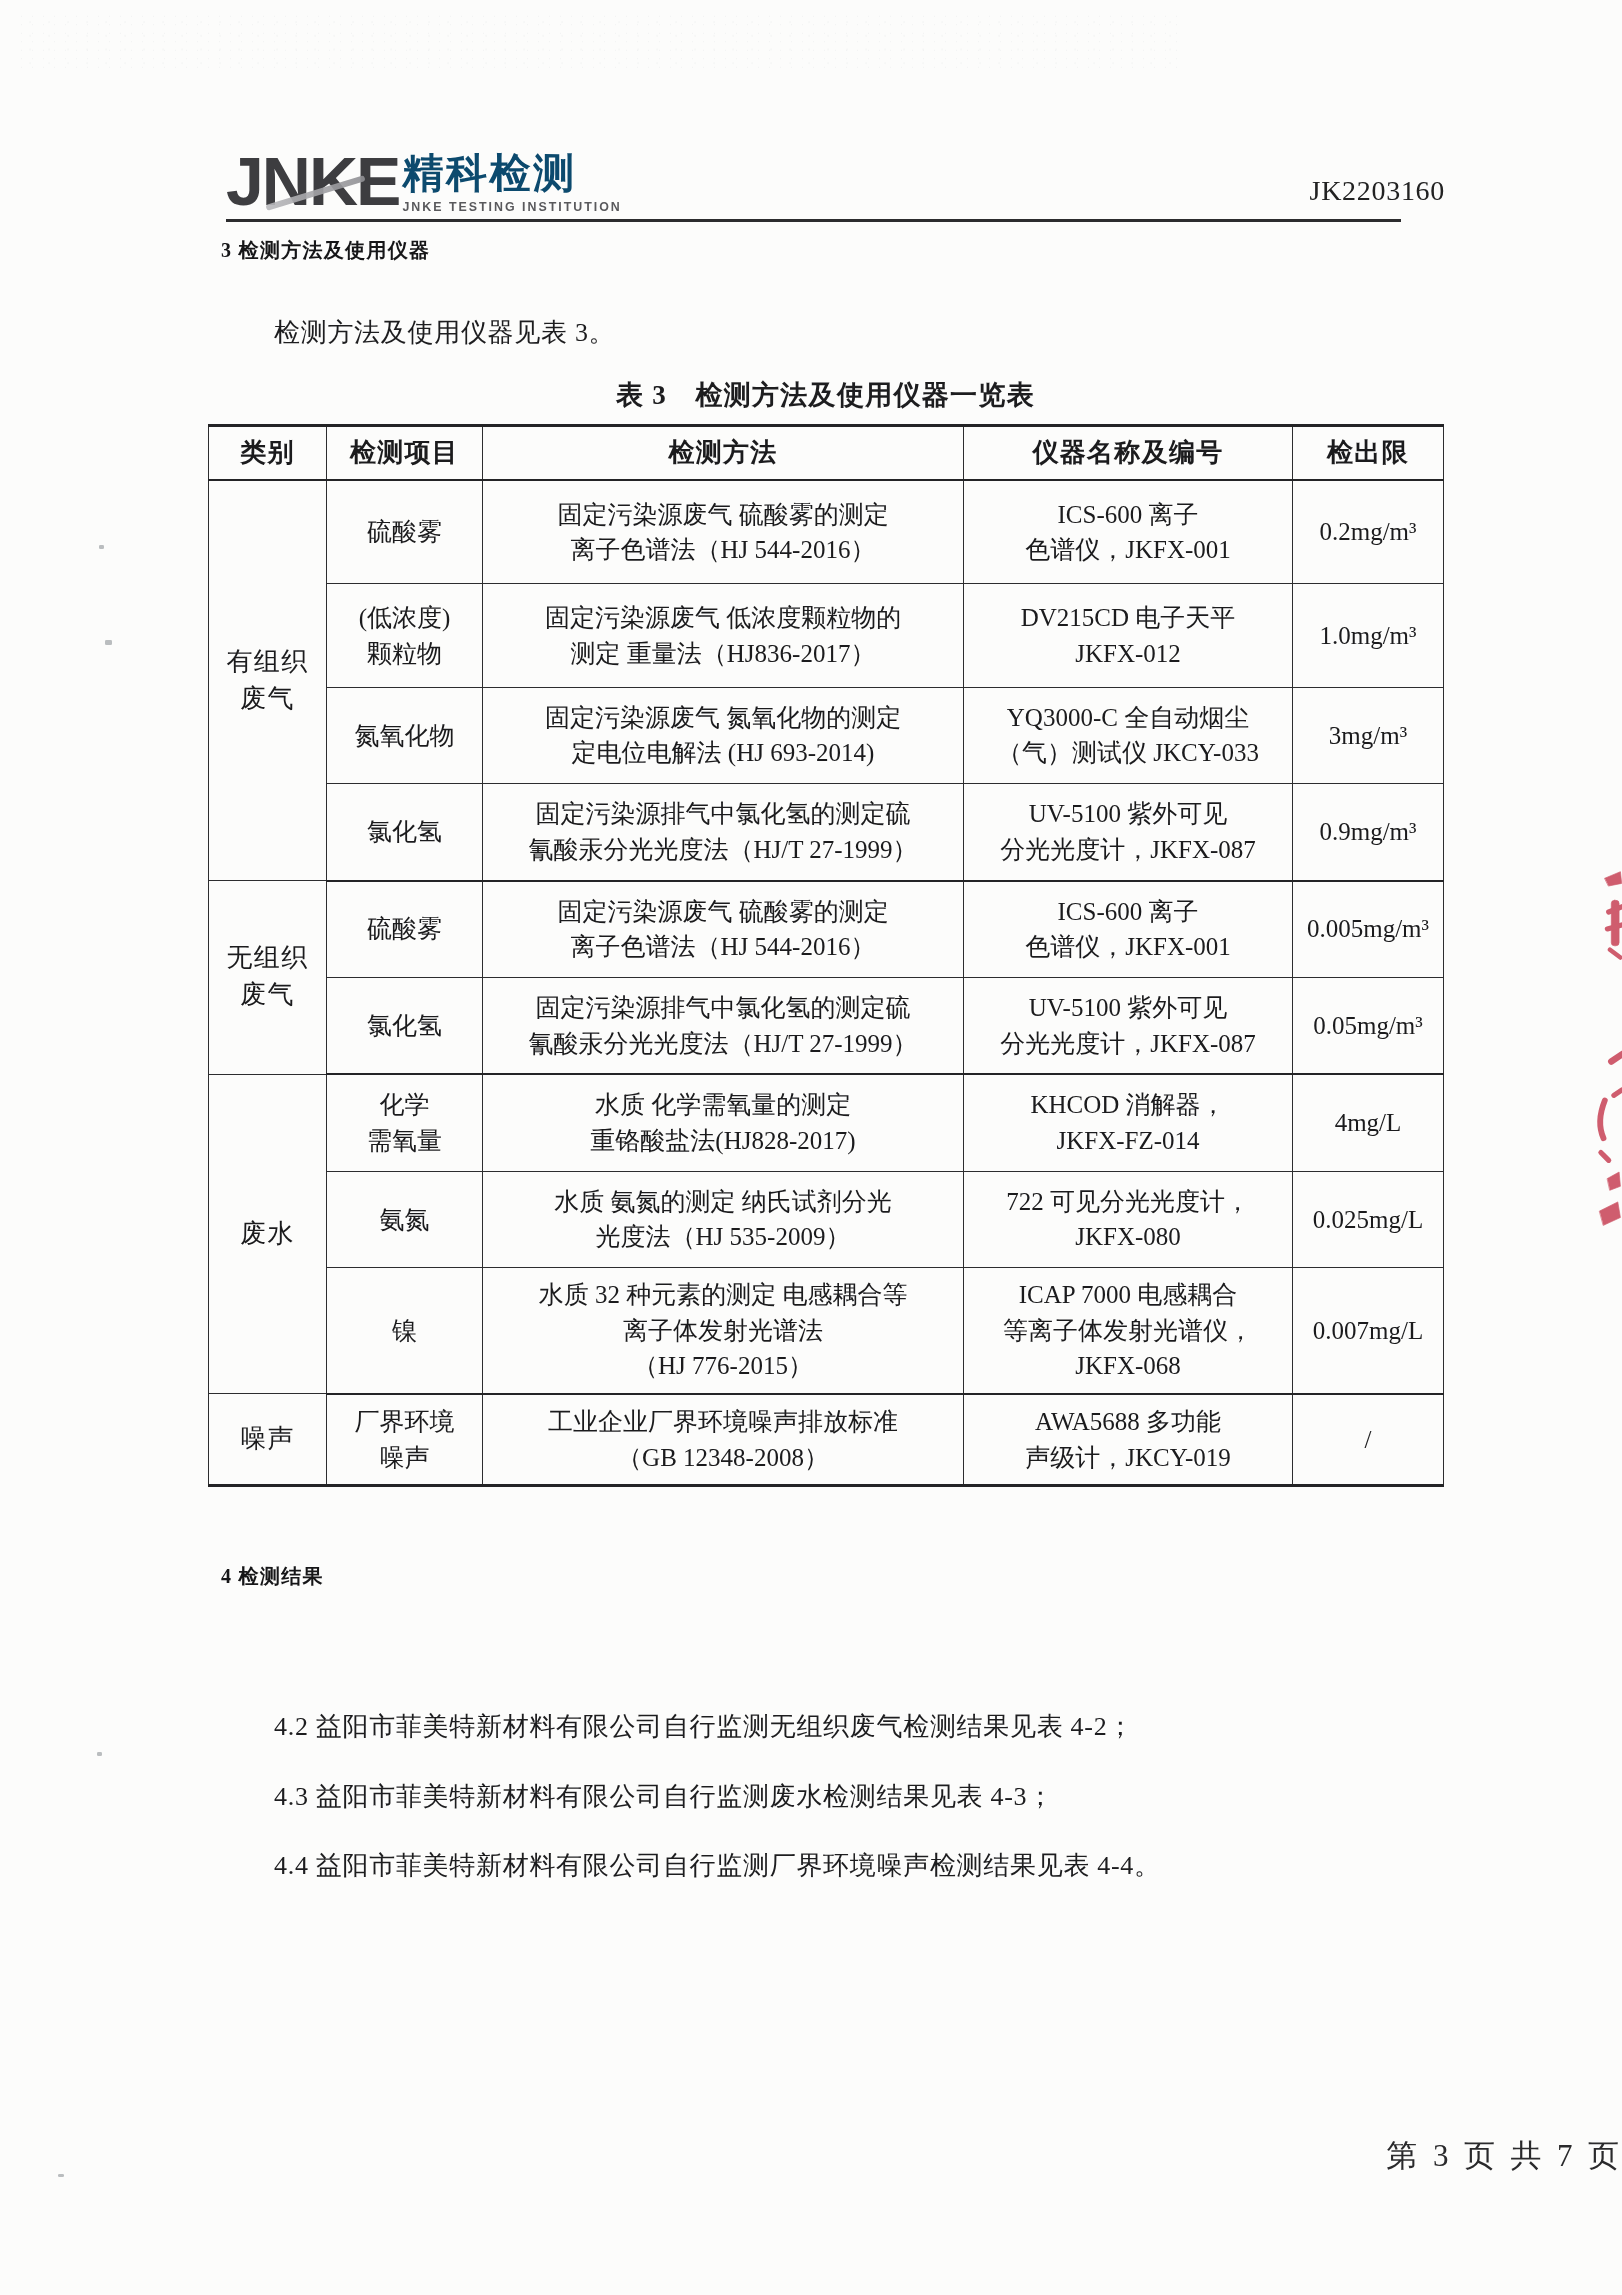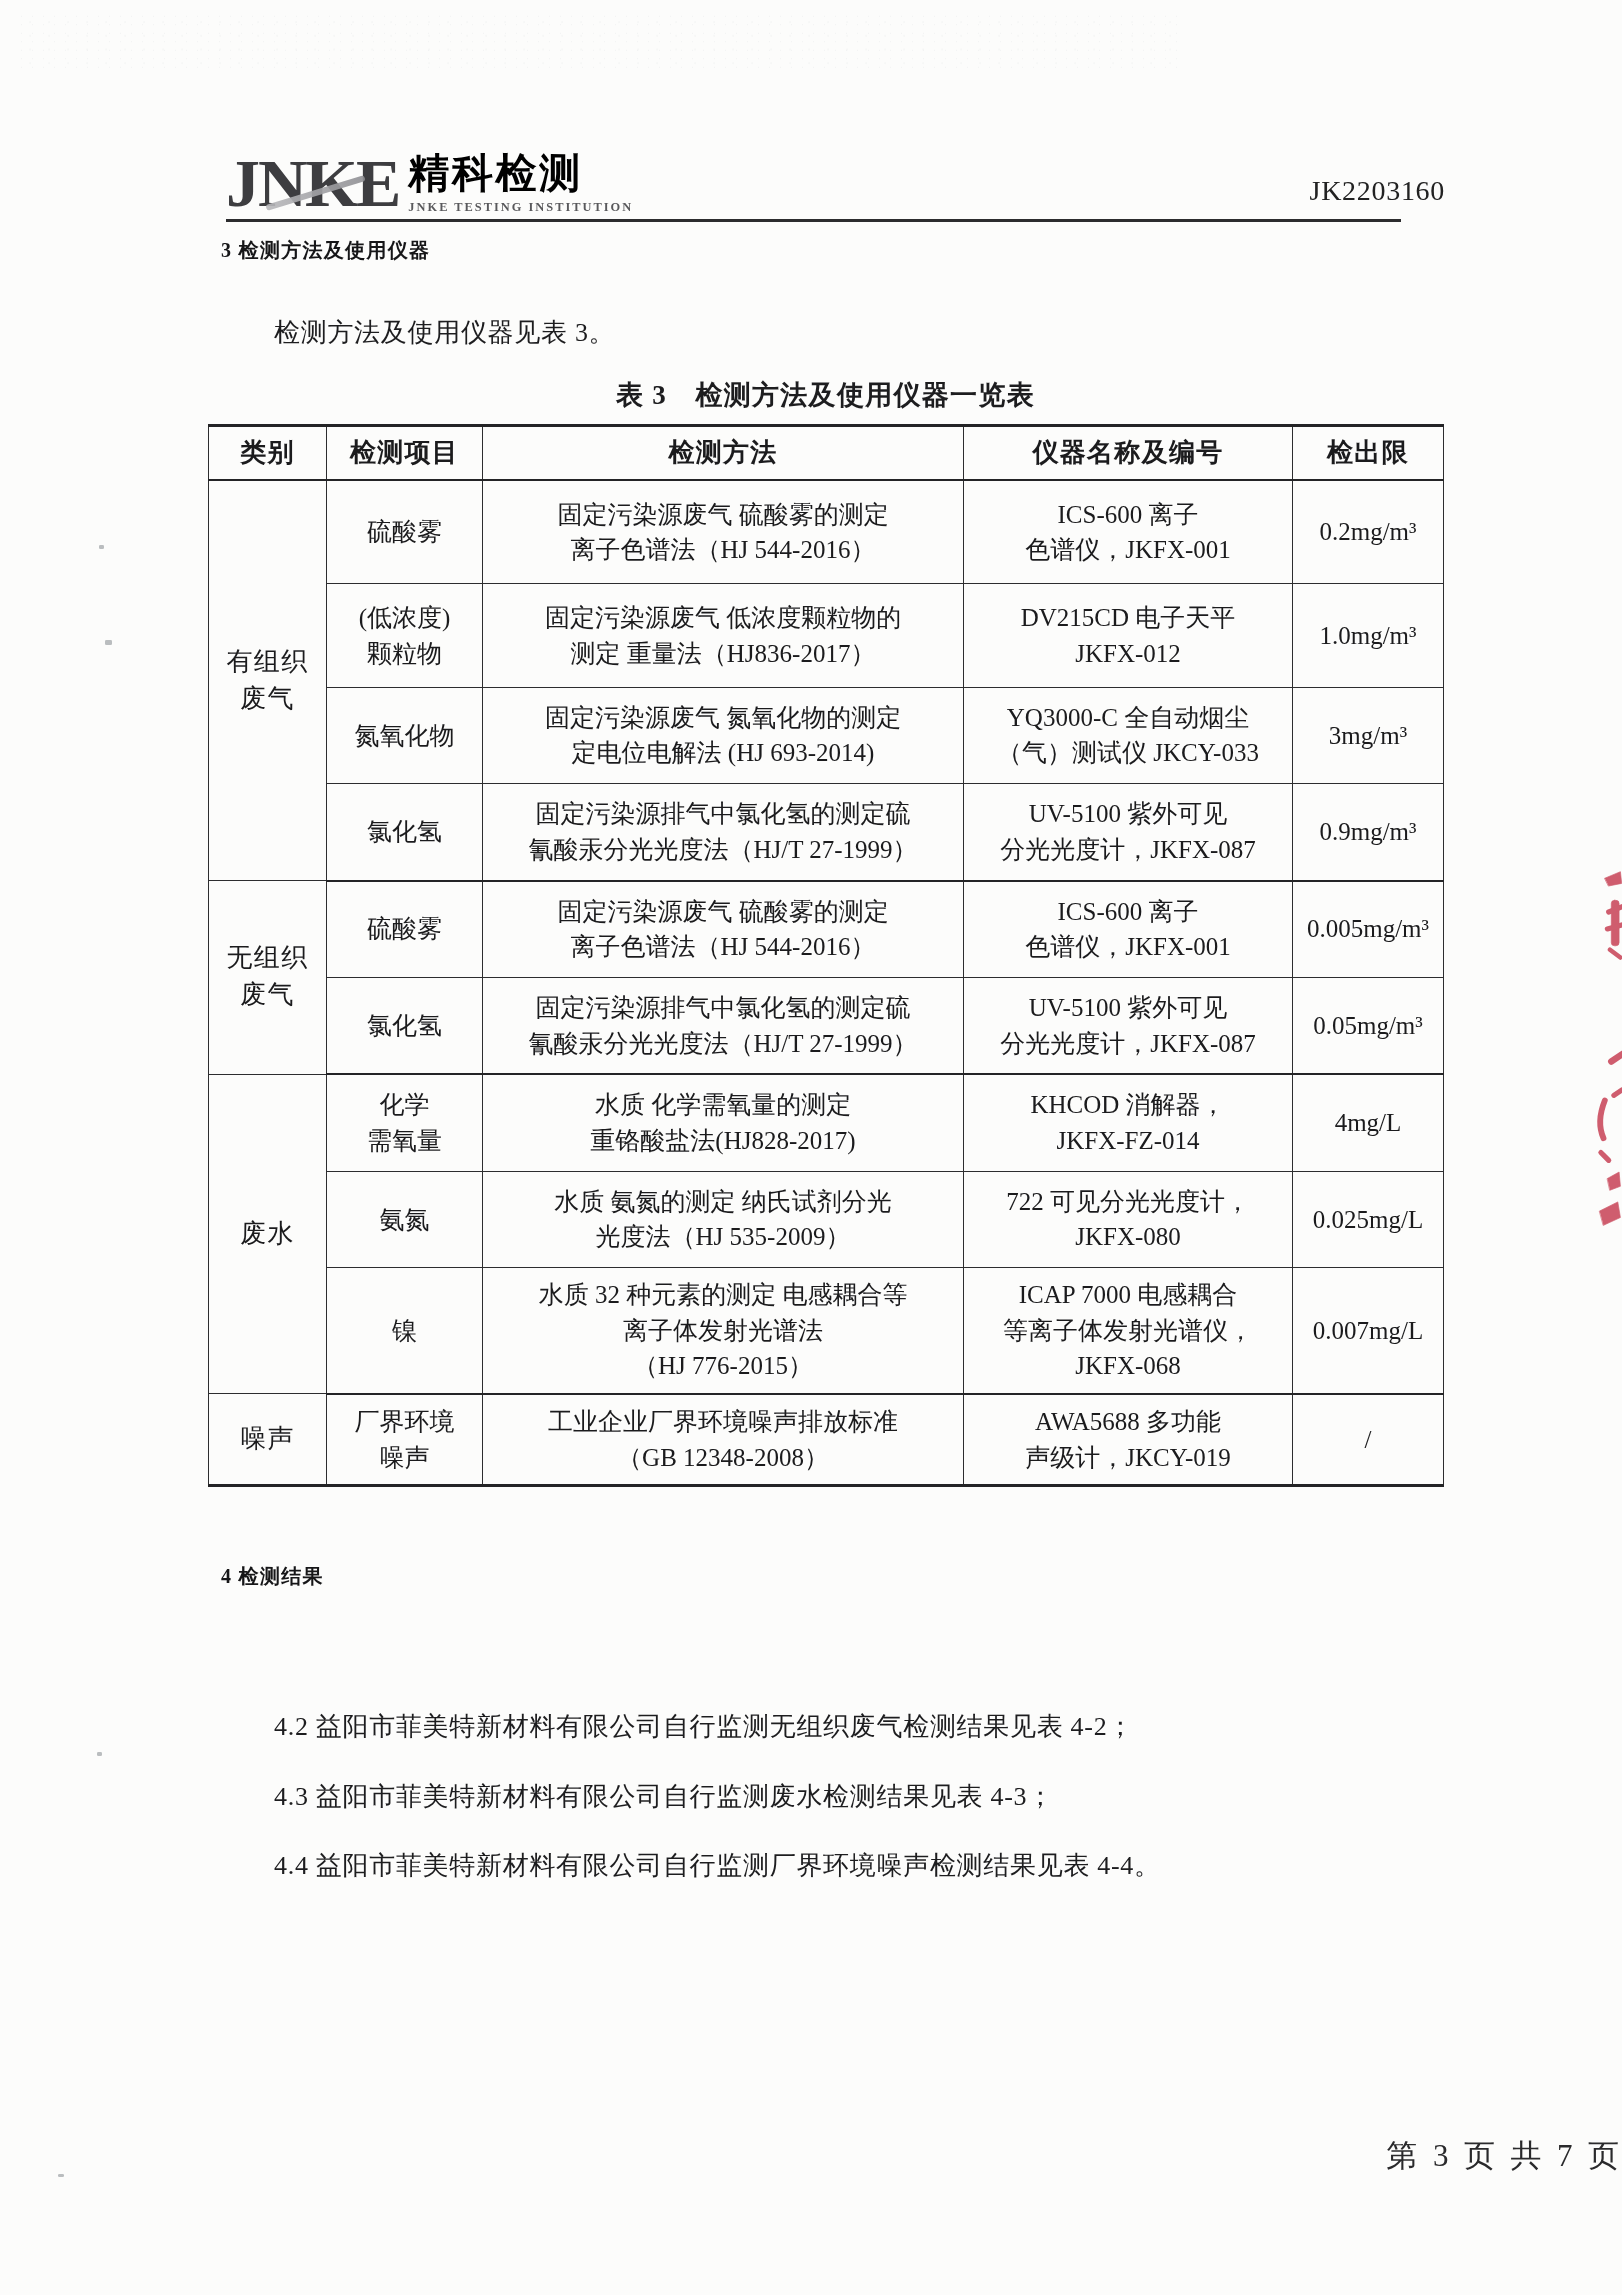--- a/index.html
+++ b/index.html
@@ -21,34 +21,34 @@
       radial-gradient(#9aa2a8 0.7px, transparent 0.9px);
     background-size:11px 8.5px,19px 13.7px;
     background-position:0 0,4.6px 3.3px;
     opacity:.10;
   }
   .speck{position:absolute;background:#6b7076;border-radius:1.3px;opacity:.45;}
 
   
   .logo{
     position:absolute;left:226px;top:149px;
-    display:flex;align-items:flex-end;gap:9px;
-    font-family:Liberation Serif, serif;
+    display:flex;align-items:flex-start;gap:3px;
+    font-family:Liberation Sans, sans-serif;
   }
   .logo-word{
     font-size:68px;line-height:.95;font-weight:900;
     letter-spacing:-2px;color:#3d3d40;position:relative;
   }
   .logo-swoosh{
     position:absolute;left:38px;top:41px;width:103px;height:5.9px;
     background:linear-gradient(90deg,#b9b9bc,#8f8f93);
     border-radius:3.3px;transform:rotate(-17deg);opacity:.9;
   }
   .logo-right{display:flex;flex-direction:column;padding-top:3.9px;}
-  .logo-cn{font-size:41px;font-weight:900;color:#000000;letter-spacing:2.6px;line-height:1;}
+  .logo-cn{font-size:41px;font-weight:900;color:#0c4a6e;letter-spacing:2.6px;line-height:1;}
   .logo-tag{font-size:12.4px;letter-spacing:2px;color:#59595c;font-weight:700;margin-top:6.5px;}
   .doc-number{
     position:absolute;right:178px;top:175px;
     font-size:28px;letter-spacing:0.7px;color:#222;
   }
   .header-rule{
     position:absolute;left:226px;top:219px;width:1175px;height:2.6px;
     background:#2c2c2e;
   }
 

